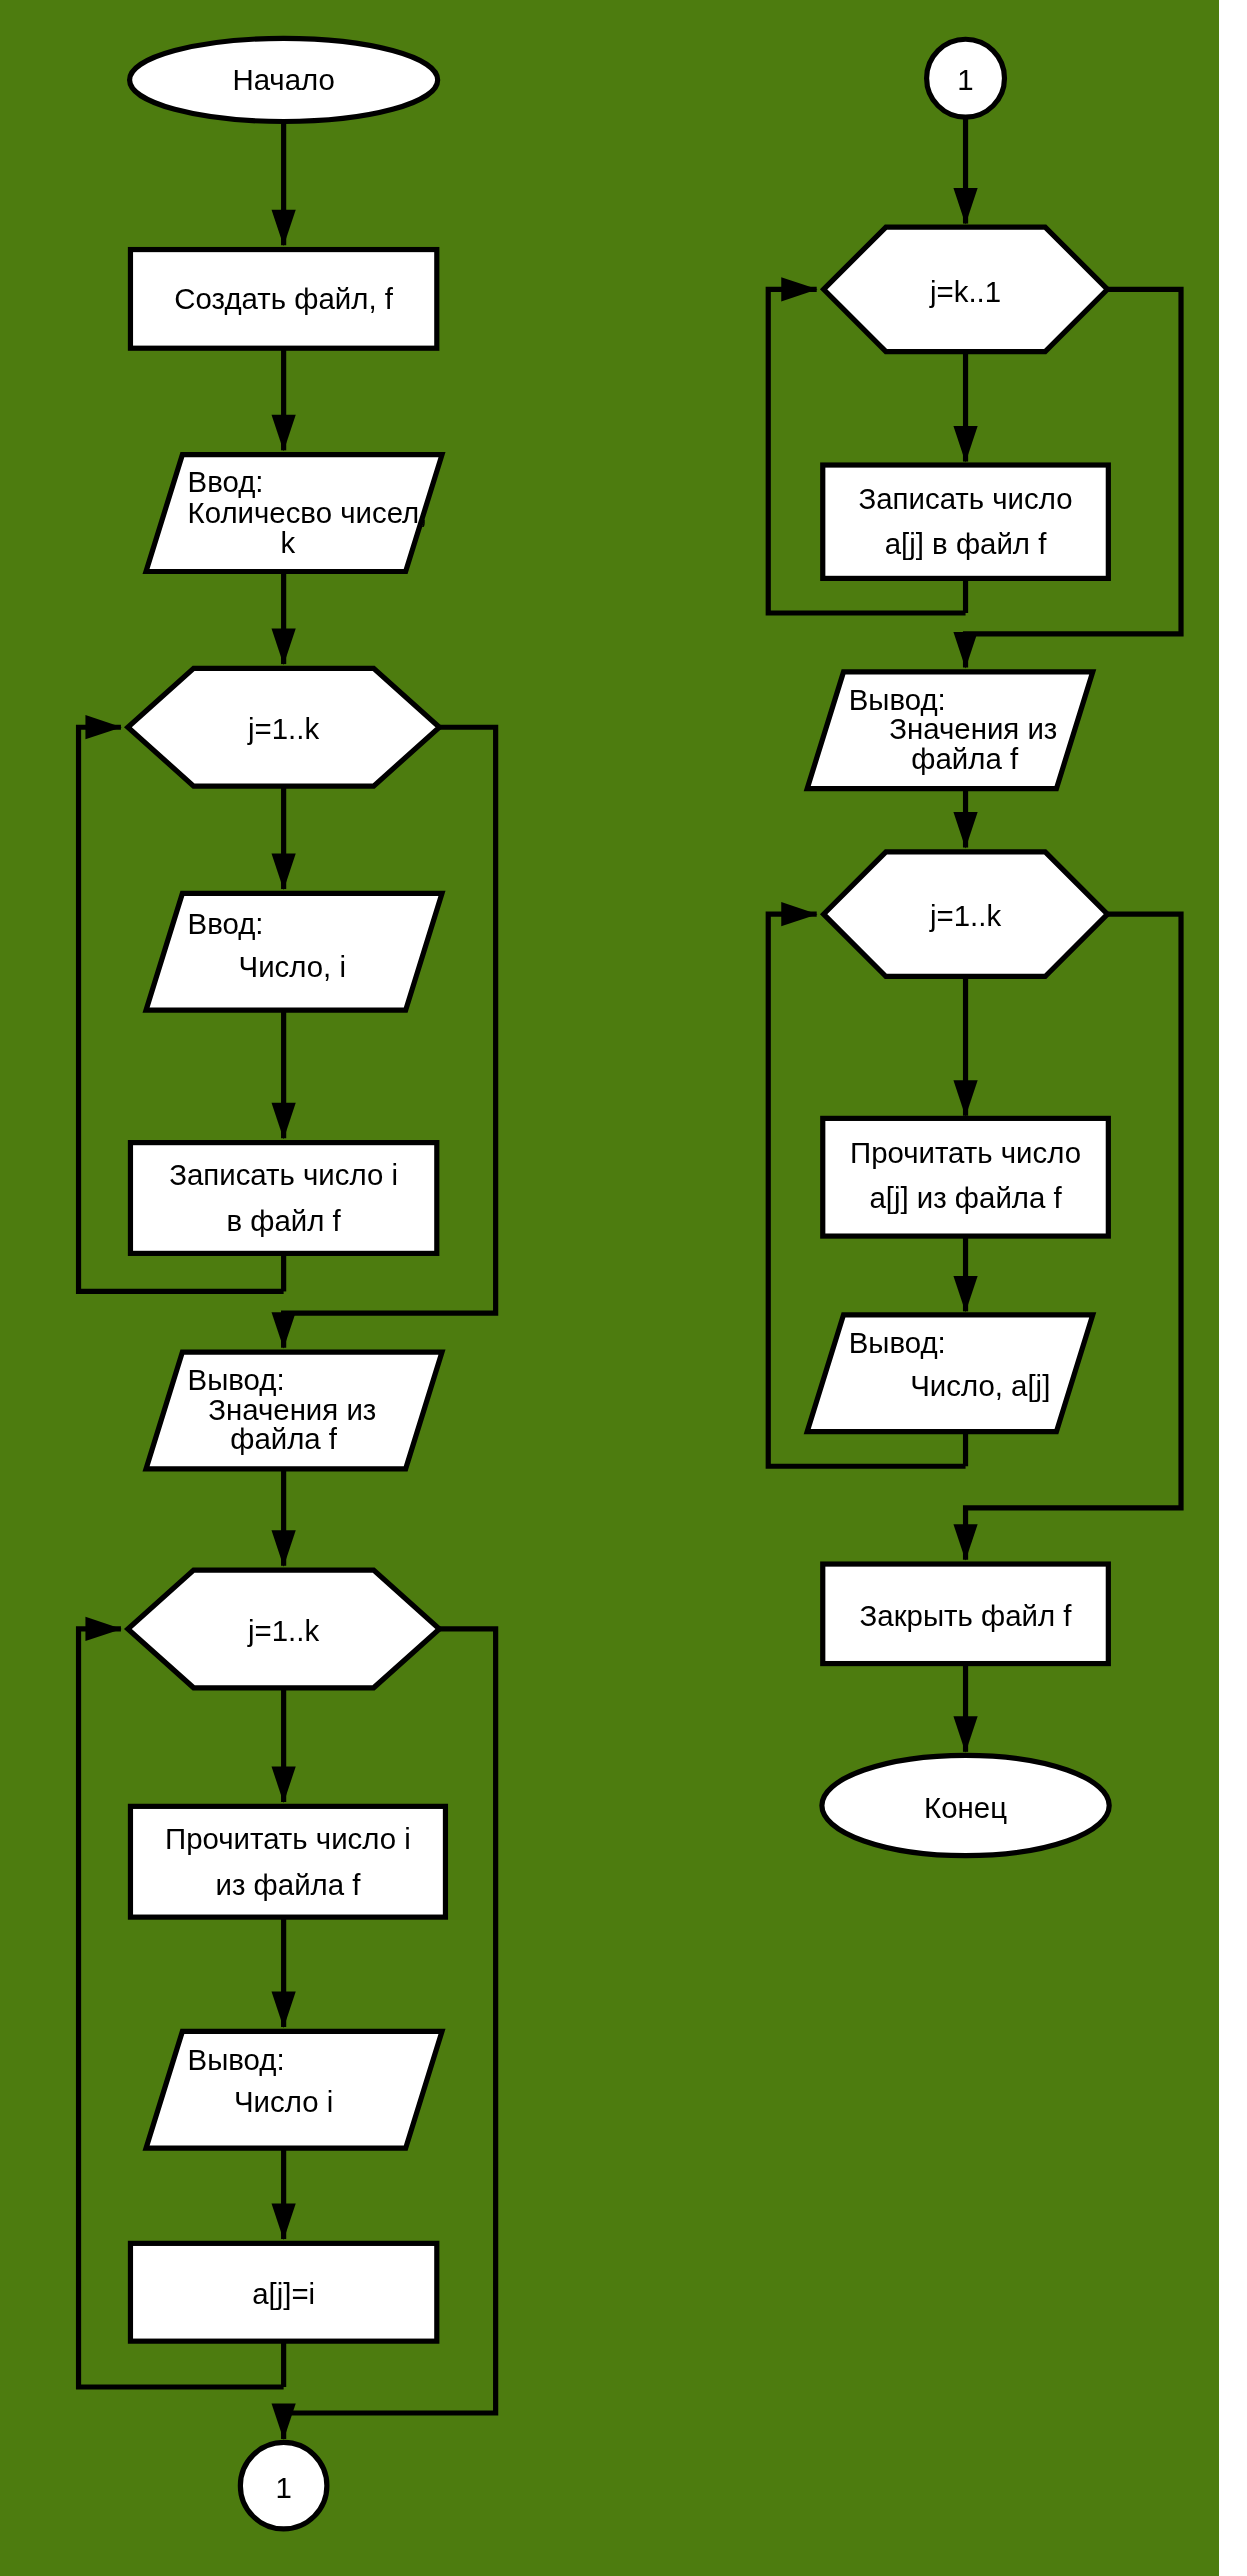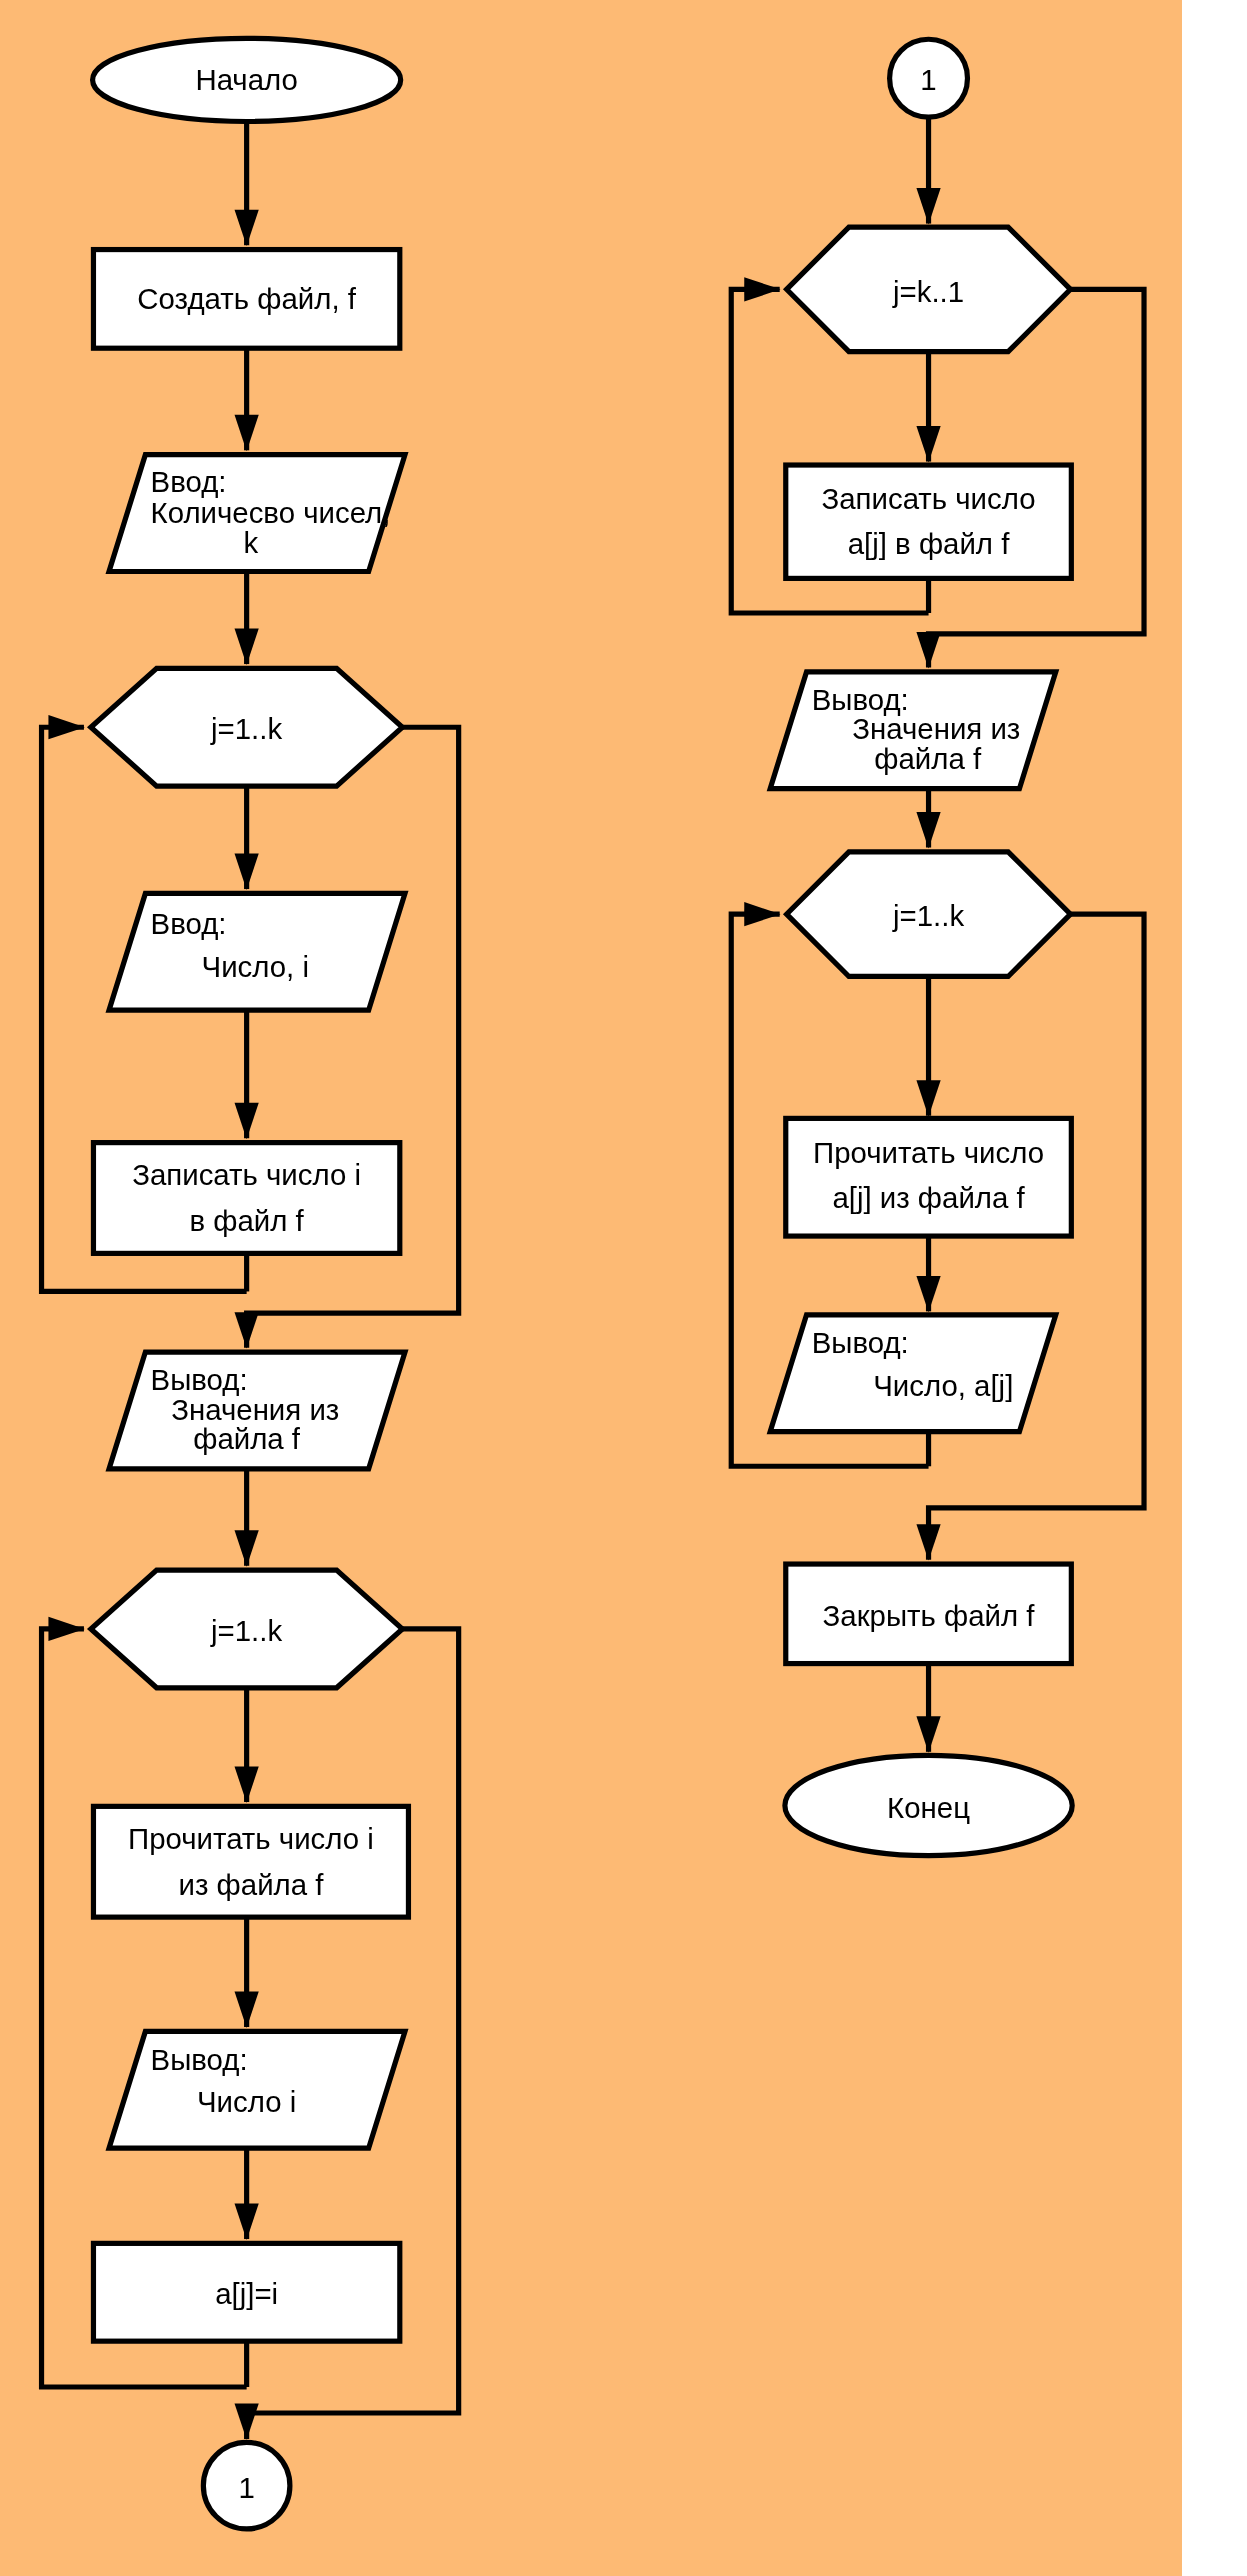--- a/index.html
+++ b/index.html
@@ -3,22 +3,23 @@
 <meta charset="utf-8">
 <style>
   html, body {
     margin: 0;
     padding: 0;
     background: #ffffff;
   }
   .stage {
     width: 1182px;
     height: 2576px;
-    background: #fdba74;
+    background: #4d7c0f;
     position: relative;
+    padding-left: 37px;
   }
   svg { display: block; }
   .shape {
     fill: #ffffff;
     stroke: #000000;
     stroke-width: 6;
     stroke-linejoin: miter;
   }
   .edge {
     fill: none;

